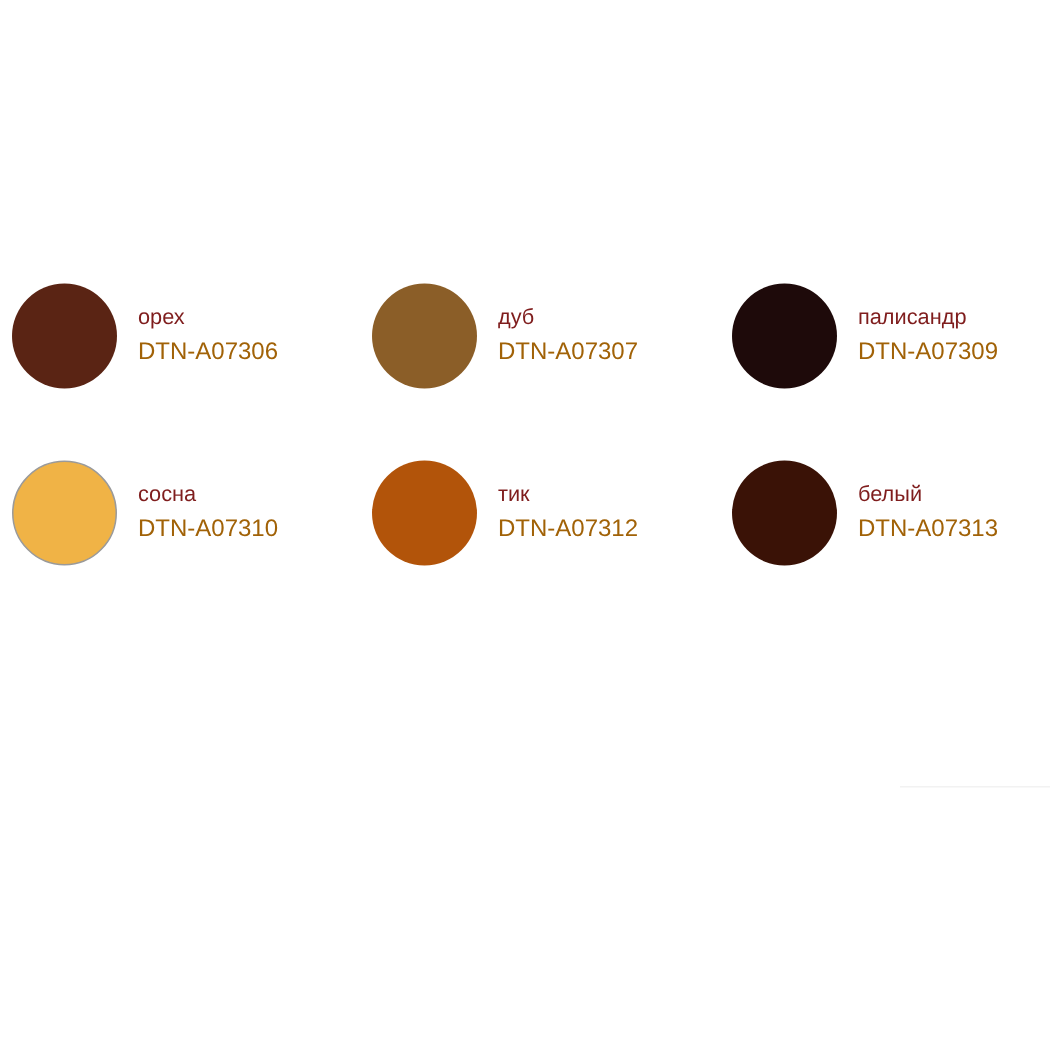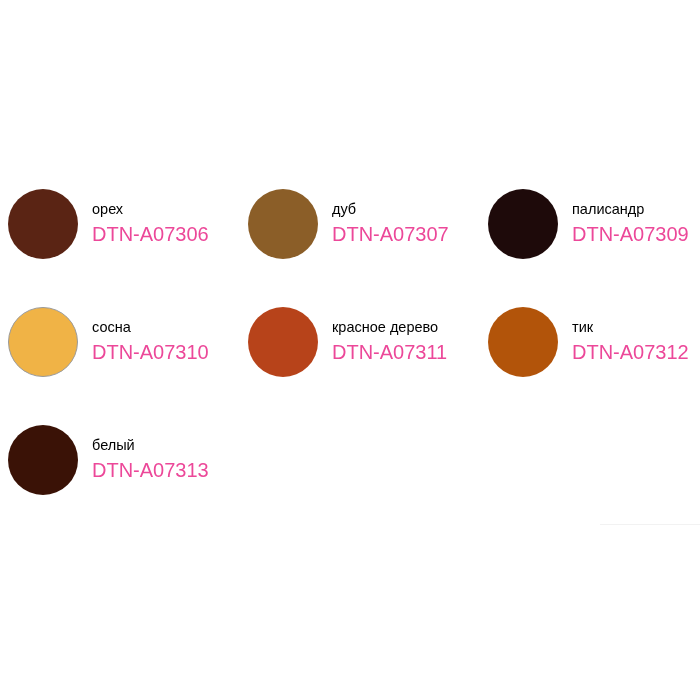--- a/index.html
+++ b/index.html
@@ -43,26 +43,26 @@
   }
   .swatch-labels {
     margin-left: 14px;
     display: flex;
     flex-direction: column;
     justify-content: center;
     white-space: nowrap;
   }
   .swatch-name {
     font-size: 14.5px;
-    color: #000000;
+    color: #7f1d1d;
     line-height: 1.45;
   }
   .swatch-code {
-    font-size: 20px;
-    color: #ec4899;
+    font-size: 16px;
+    color: #a16207;
     line-height: 1.45;
   }
   .edge-artifact {
     position: absolute;
     left: 600px;
     top: 524px;
     width: 100px;
     height: 1px;
     background: #f2f2f2;
   }
@@ -94,27 +94,20 @@
         </div>
       </div>
       <div class="swatch-item">
         <div class="swatch-circle" style="background: rgb(240, 179, 70); border: 1px solid rgb(154, 154, 154);"></div>
         <div class="swatch-labels">
           <div class="swatch-name">сосна</div>
           <div class="swatch-code">DTN-A07310</div>
         </div>
       </div>
       <div class="swatch-item">
-        <div class="swatch-circle" style="background: rgb(183, 67, 26);"></div>
-        <div class="swatch-labels">
-          <div class="swatch-name">красное дерево</div>
-          <div class="swatch-code">DTN-A07311</div>
-        </div>
-      </div>
-      <div class="swatch-item">
         <div class="swatch-circle" style="background: rgb(178, 84, 10);"></div>
         <div class="swatch-labels">
           <div class="swatch-name">тик</div>
           <div class="swatch-code">DTN-A07312</div>
         </div>
       </div>
       <div class="swatch-item">
         <div class="swatch-circle" style="background: rgb(58, 18, 6);"></div>
         <div class="swatch-labels">
           <div class="swatch-name">белый</div>

